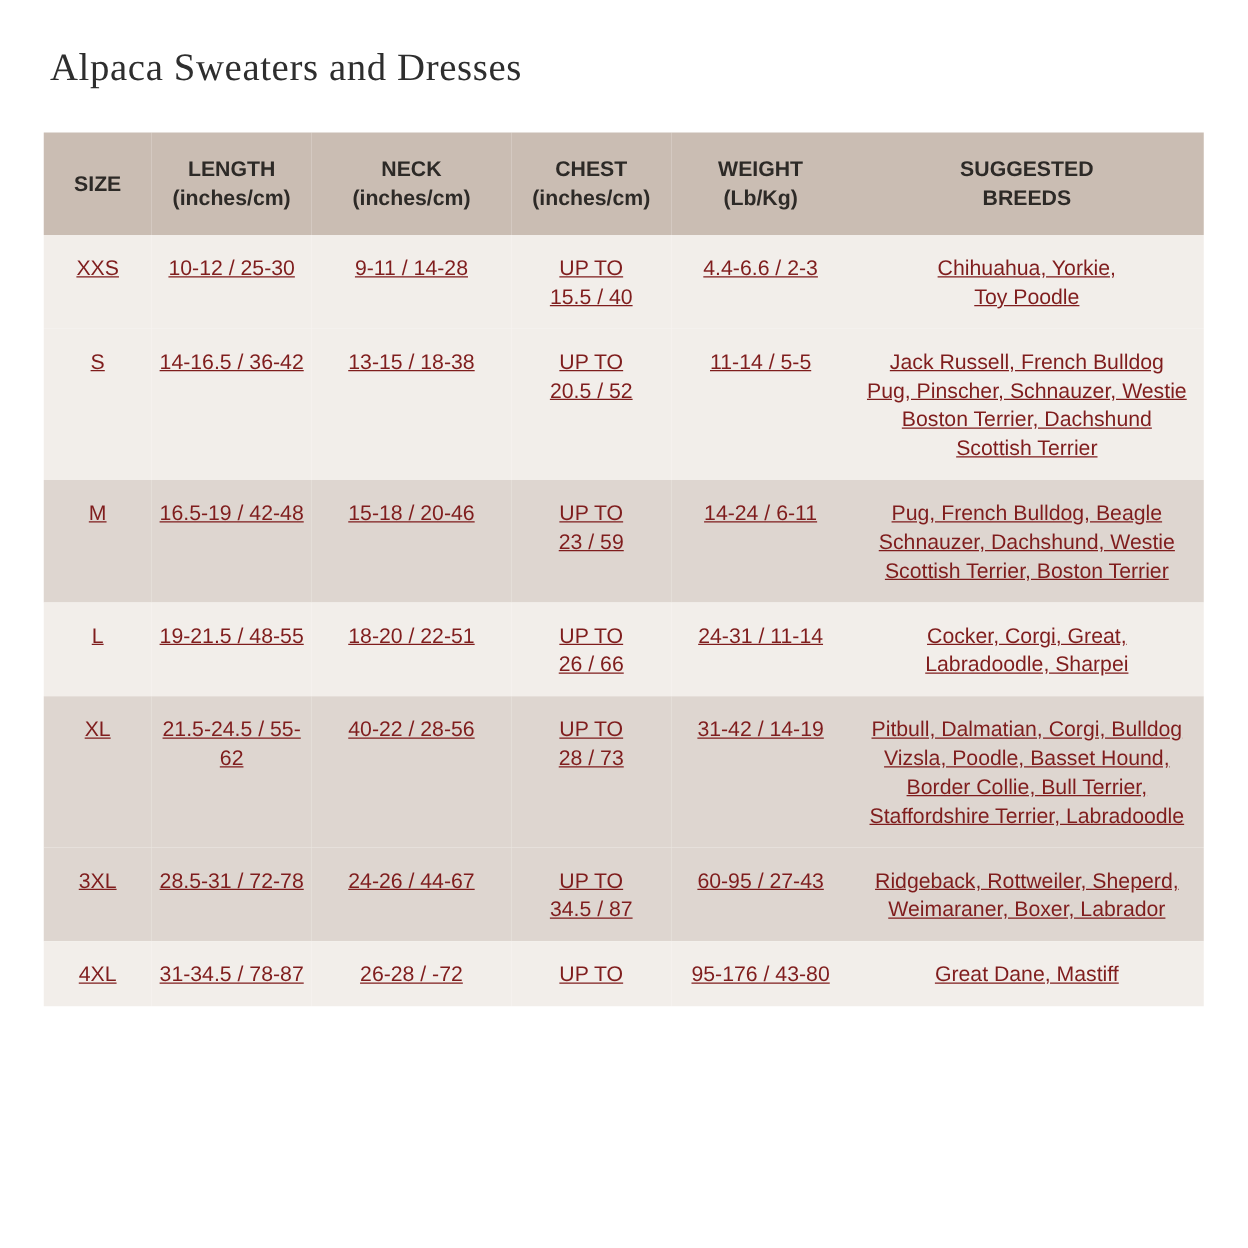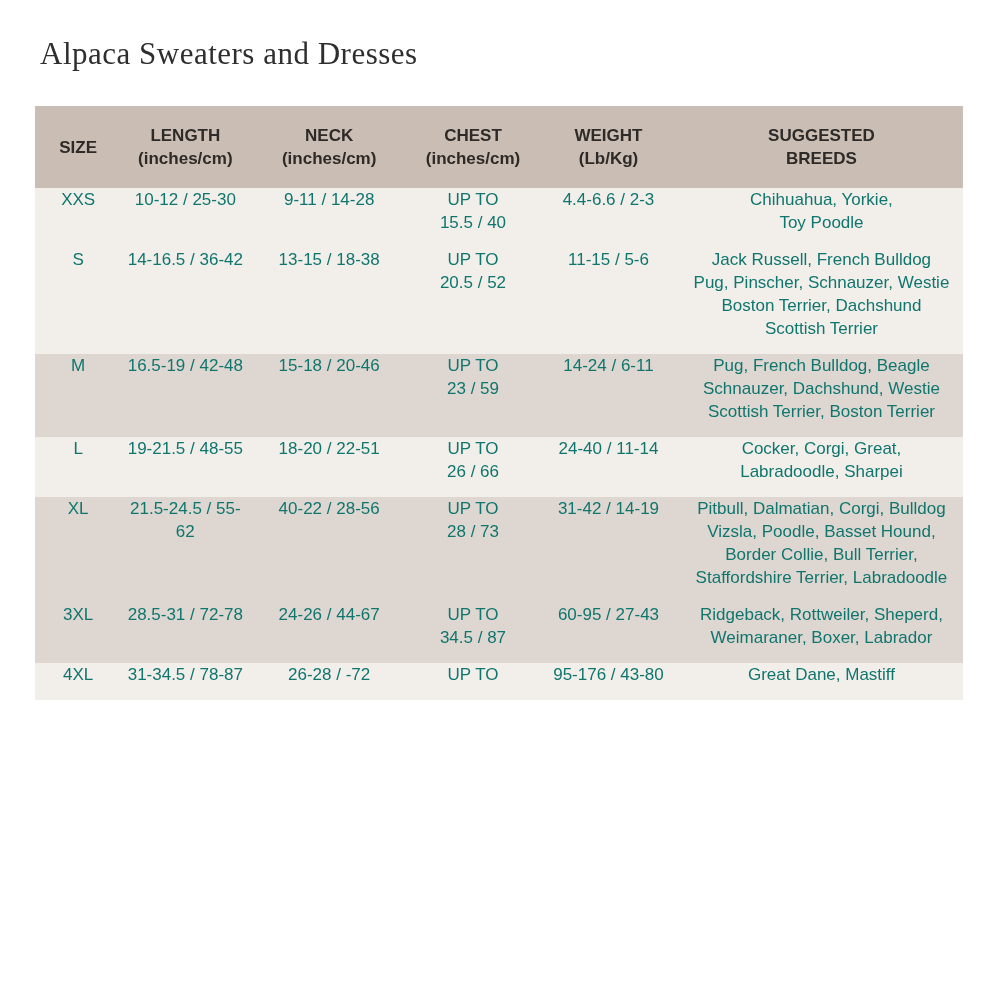--- a/index.html
+++ b/index.html
@@ -42,24 +42,25 @@
     color: #2d2a27;
     line-height: 23px;
     white-space: pre-line;
     padding: 0 4px;
   }
   table.size-chart td {
     vertical-align: top;
     text-align: center;
     font-size: 17px;
     font-weight: 400;
-    color: #0f766e;
+    color: #7f1d1d;
     line-height: 23px;
     white-space: pre-line;
-    padding: 0 4px 14px 4px;
+    padding: 15px 4px 14px 4px;
+    text-decoration: underline;
   }
   tr.row-light td { background: #f2eeea; }
   tr.row-dark  td { background: #ded6d0; }
 </style>
 </head>
 <body>
 
 <div class="page">
 
   <h1 class="title">Alpaca Sweaters and Dresses</h1>
@@ -98,21 +99,21 @@
         <td>4.4-6.6 / 2-3</td>
         <td>Chihuahua, Yorkie,
 Toy Poodle</td>
       </tr>
       <tr class="row-light">
         <td>S</td>
         <td>14-16.5 / 36-42</td>
         <td>13-15 / 18-38</td>
         <td>UP TO
 20.5 / 52</td>
-        <td>11-15 / 5-6</td>
+        <td>11-14 / 5-5</td>
         <td>Jack Russell, French Bulldog
 Pug, Pinscher, Schnauzer, Westie
 Boston Terrier, Dachshund
 Scottish Terrier</td>
       </tr>
       <tr class="row-dark">
         <td>M</td>
         <td>16.5-19 / 42-48</td>
         <td>15-18 / 20-46</td>
         <td>UP TO
@@ -121,21 +122,21 @@
         <td>Pug, French Bulldog, Beagle
 Schnauzer, Dachshund, Westie
 Scottish Terrier, Boston Terrier</td>
       </tr>
       <tr class="row-light">
         <td>L</td>
         <td>19-21.5 / 48-55</td>
         <td>18-20 / 22-51</td>
         <td>UP TO
 26 / 66</td>
-        <td>24-40 / 11-14</td>
+        <td>24-31 / 11-14</td>
         <td>Cocker, Corgi, Great,
 Labradoodle, Sharpei</td>
       </tr>
       <tr class="row-dark">
         <td>XL</td>
         <td>21.5-24.5 / 55-62</td>
         <td>40-22 / 28-56</td>
         <td>UP TO
 28 / 73</td>
         <td>31-42 / 14-19</td>

